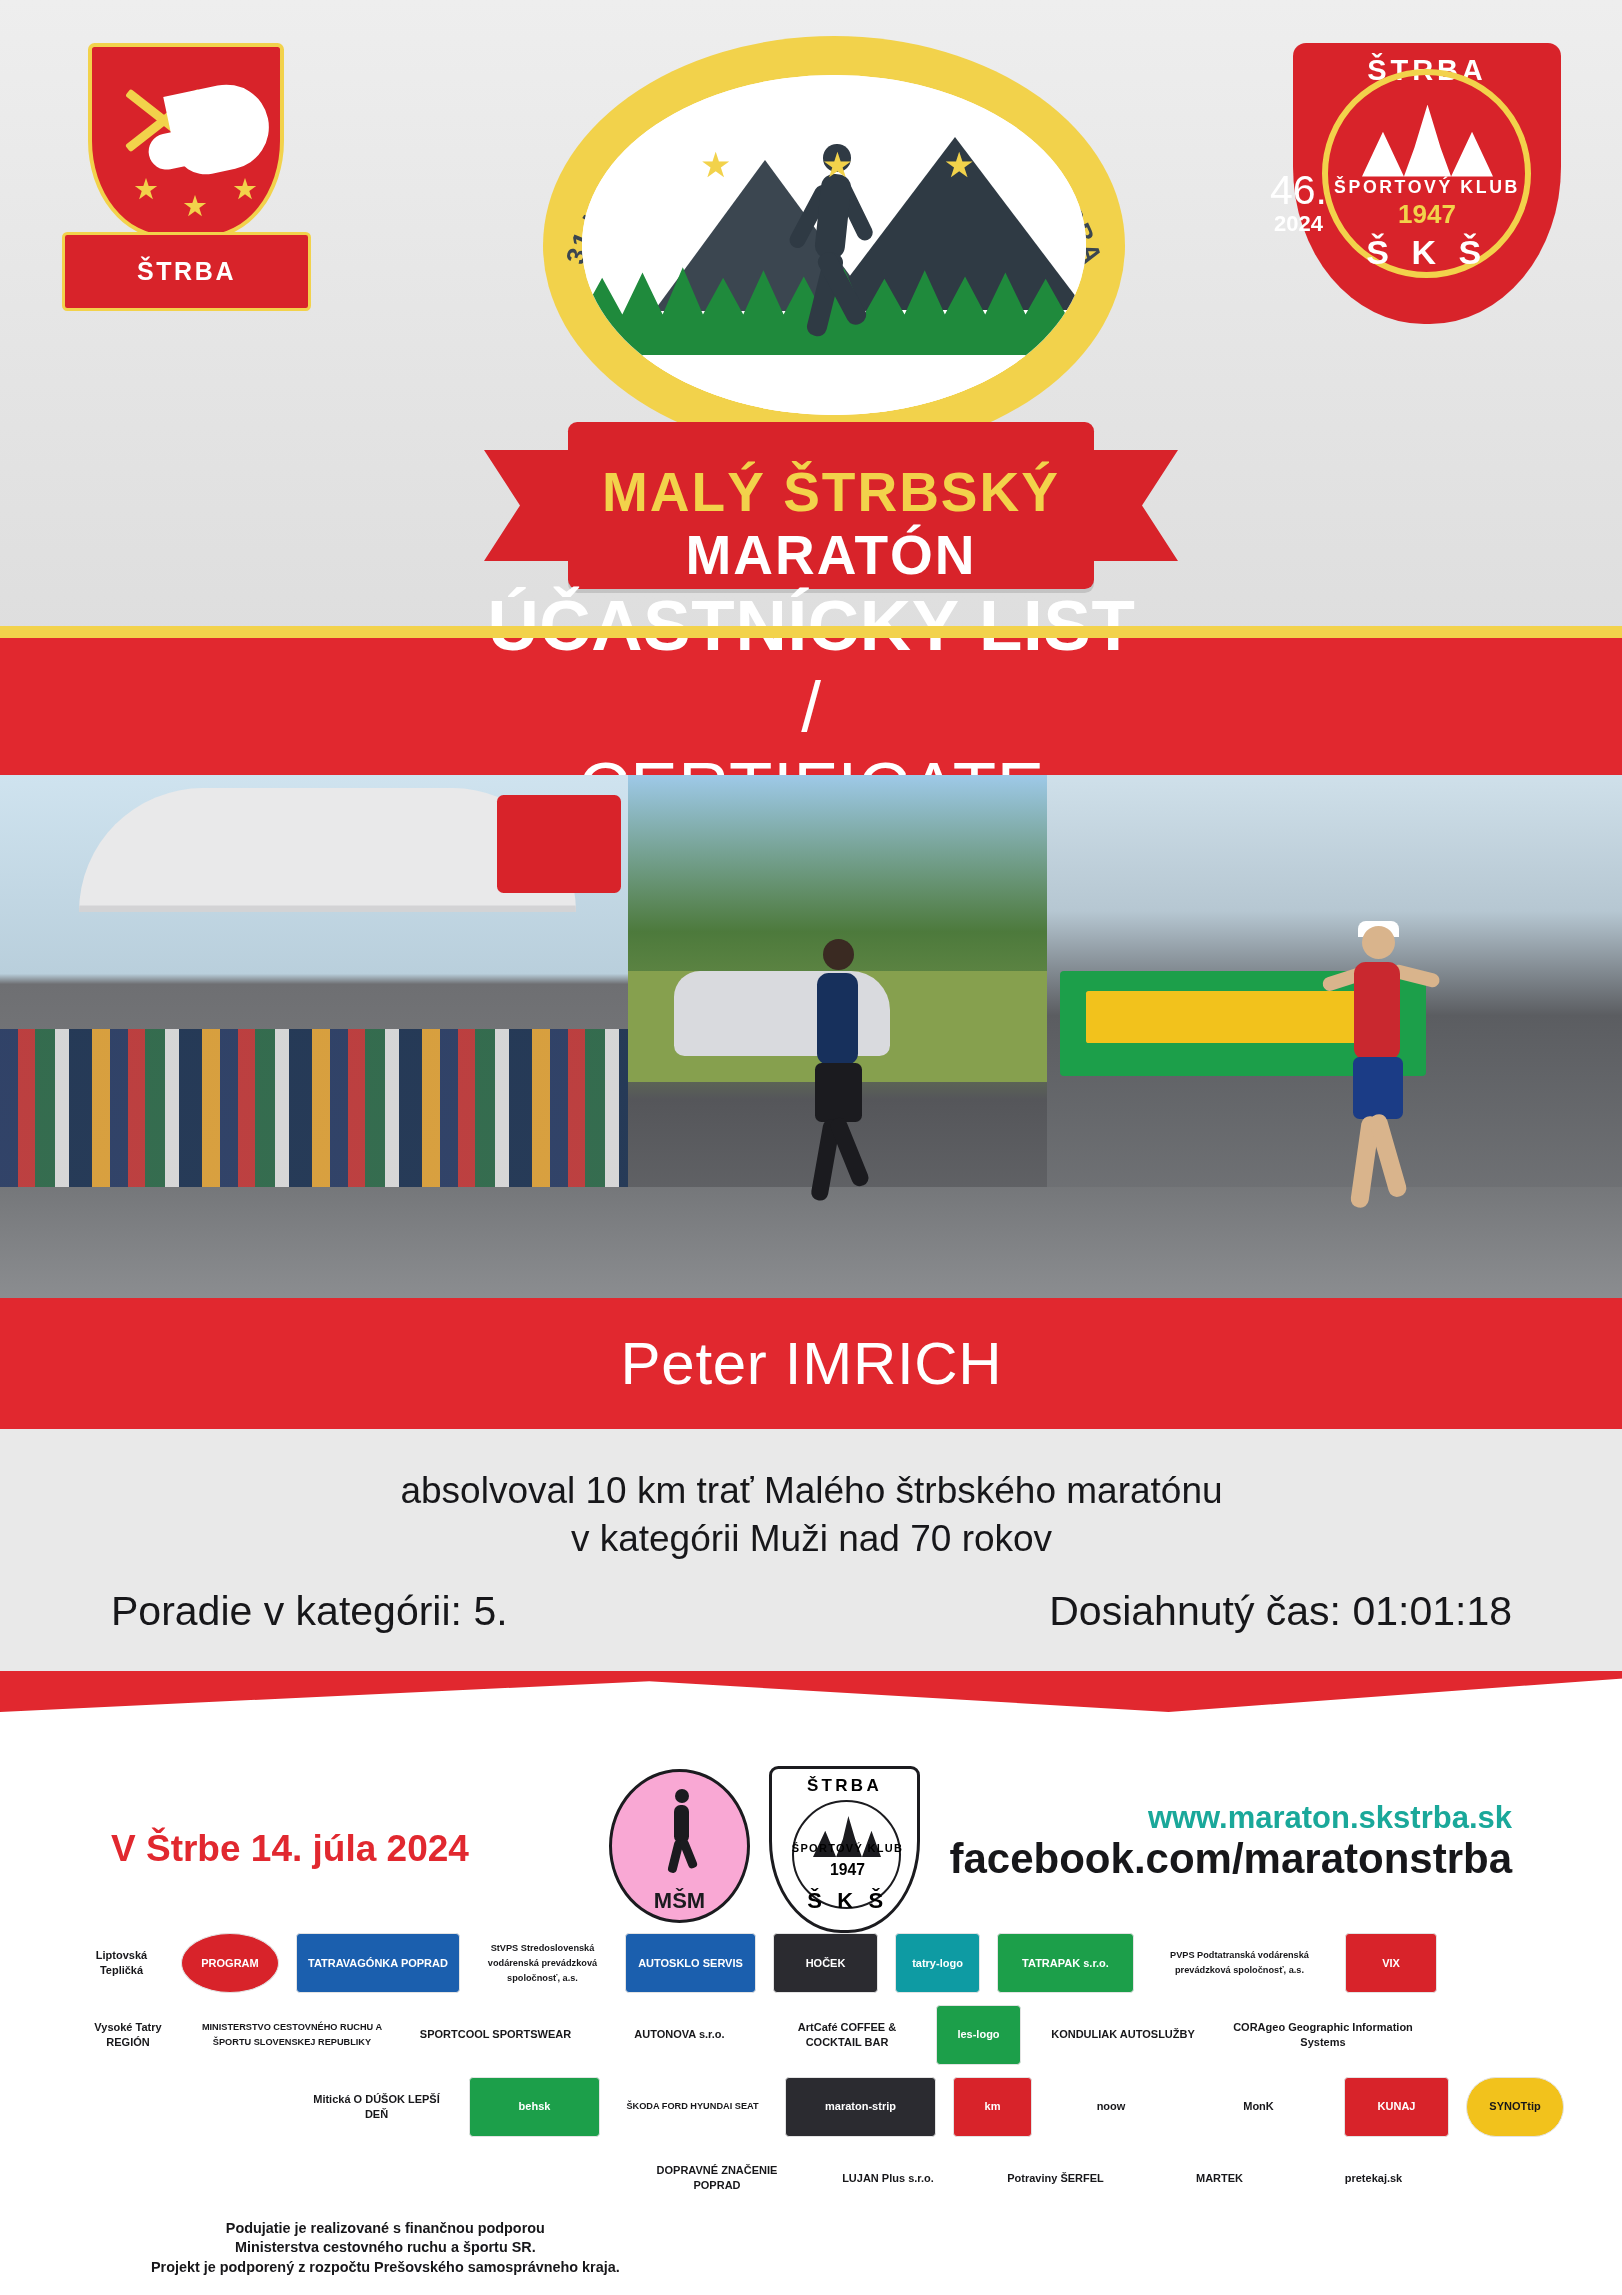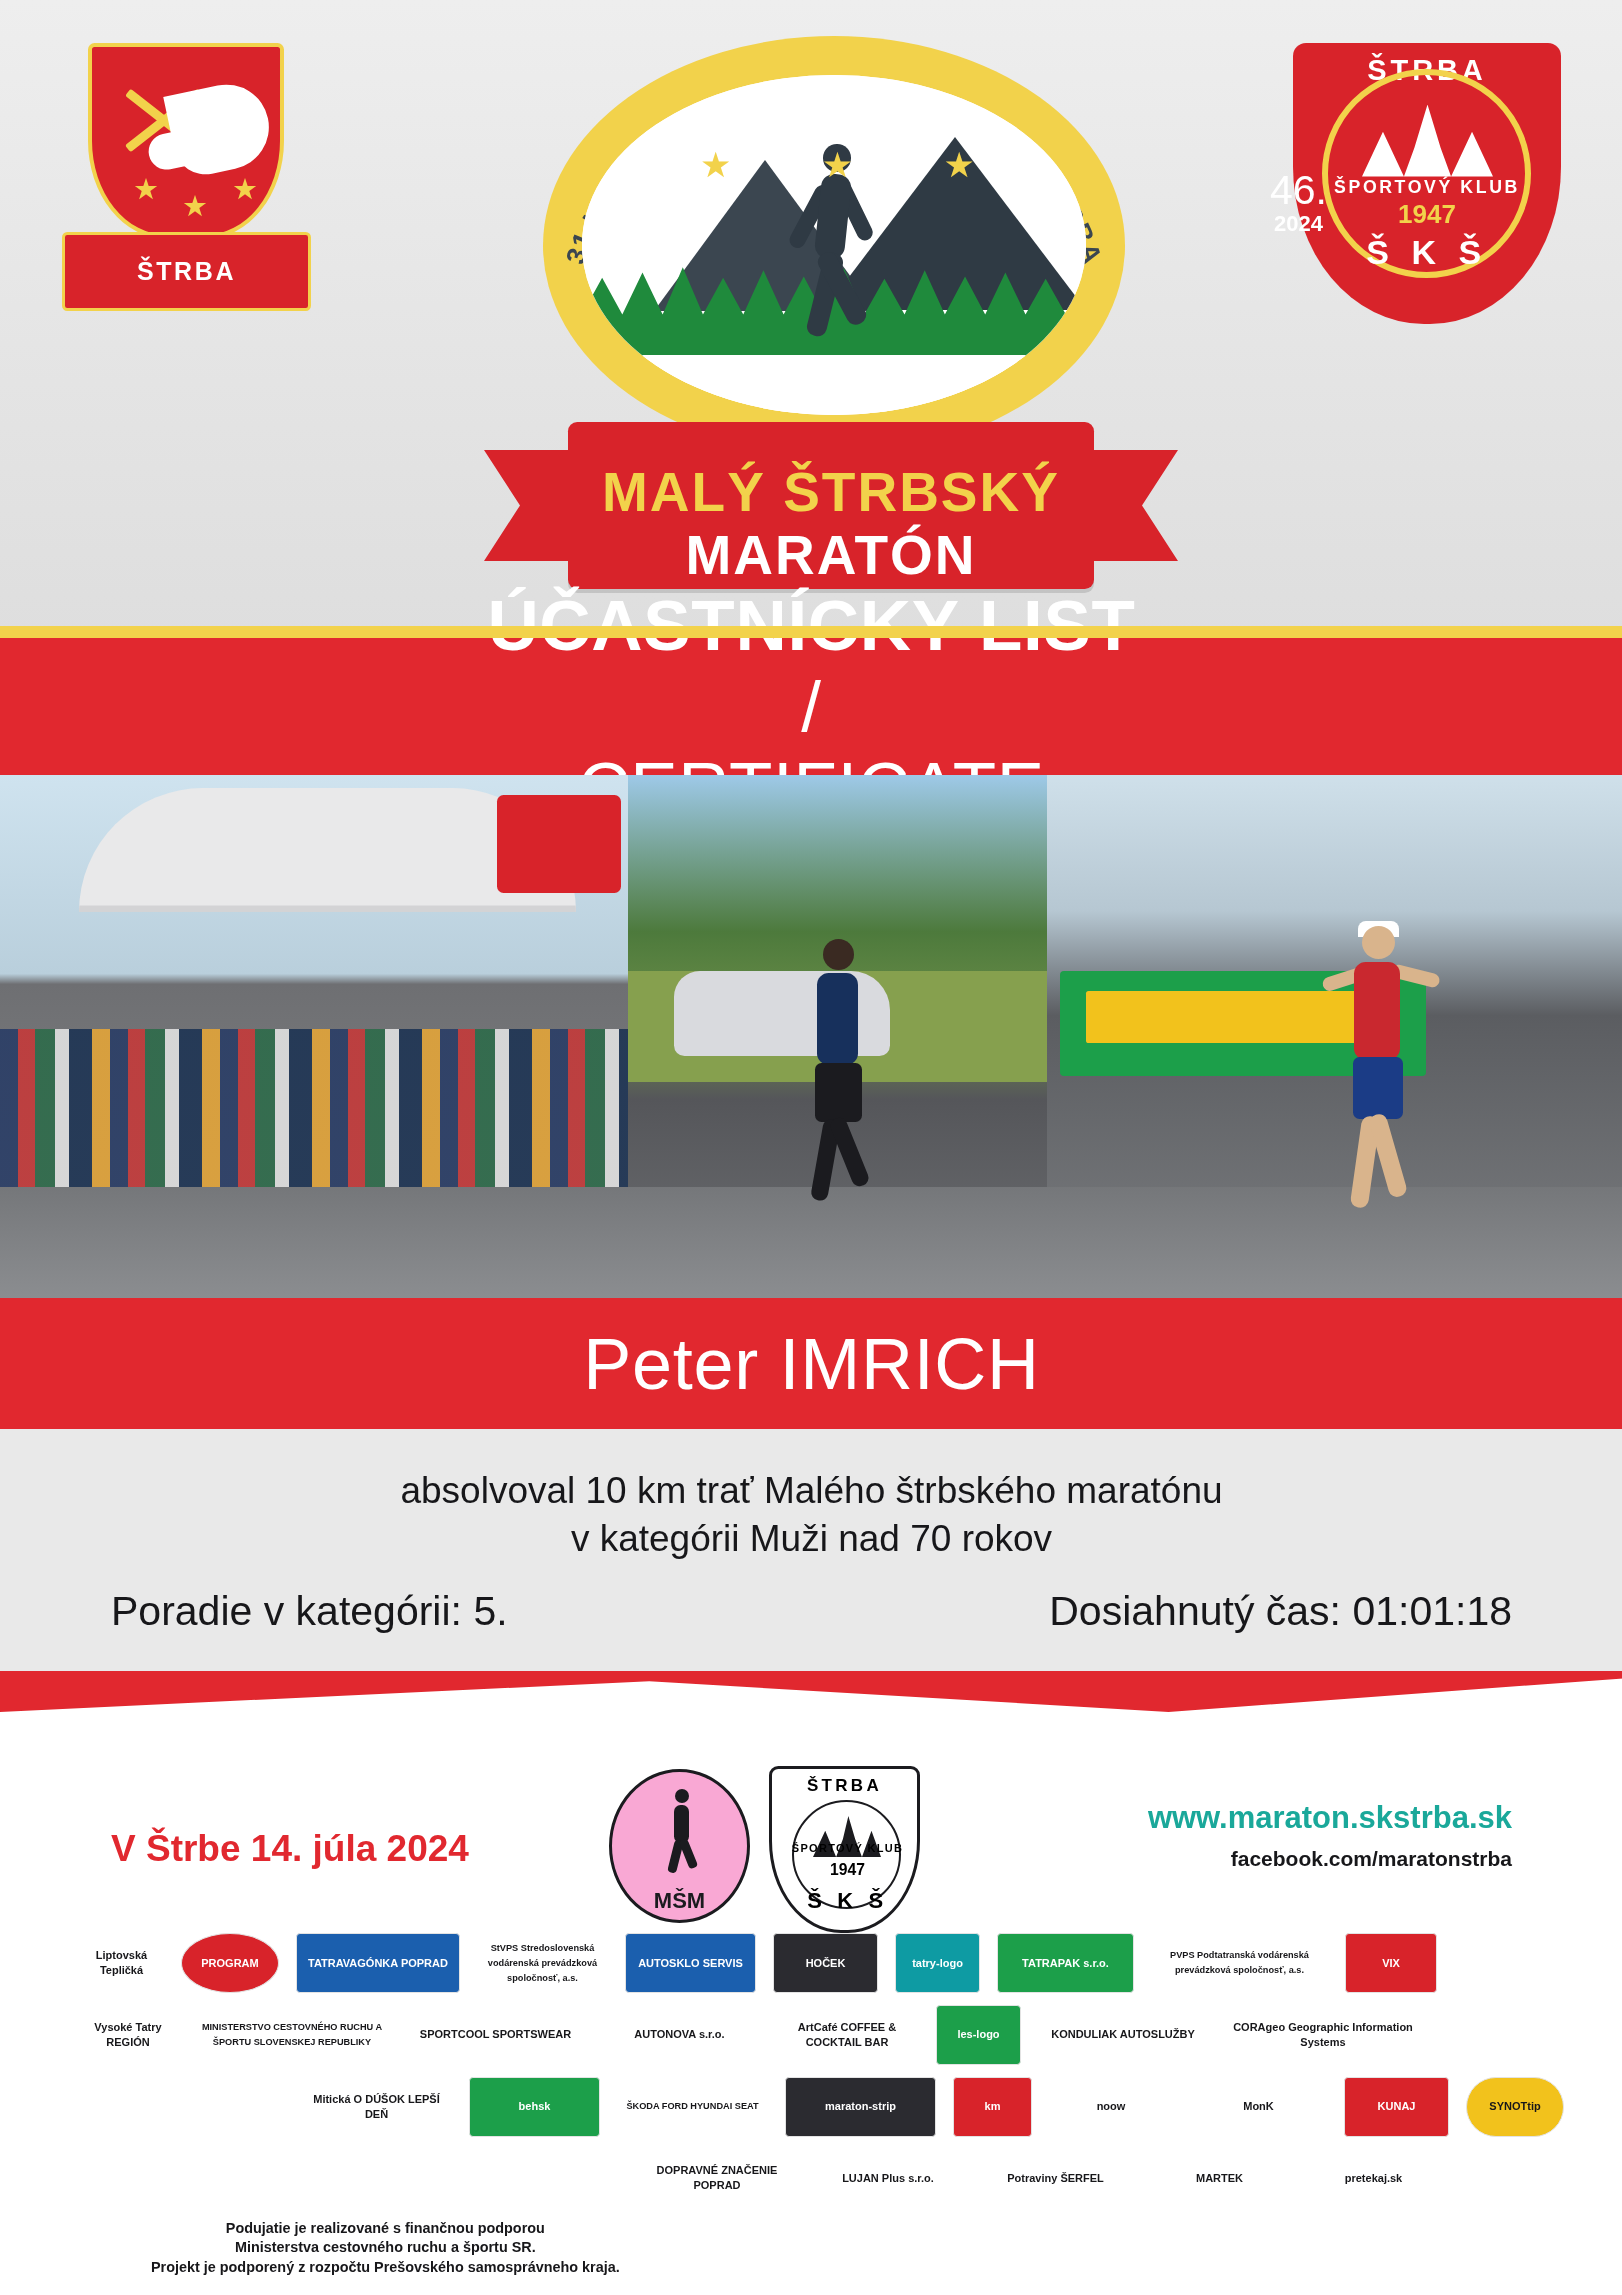--- a/index.html
+++ b/index.html
@@ -373,21 +373,21 @@
   .ph-runner-r .a2 { position:absolute; left:63px; top:43px; width:49px; height:14.4px; border-radius:7.2px; background:#d9b48c; transform:rotate(14deg);}
 
   
   .name-bar {
     position: relative;
     width: 1623px; height: 131px;
     background: #e1282f;
     display: flex; align-items: center; justify-content: center;
   }
   .name-bar .nm {
-    color: #ffffff; font-size: 72px; font-weight: normal; letter-spacing: 0.7px;
+    color: #ffffff; font-size: 60px; font-weight: normal; letter-spacing: 0.7px;
   }
   .name-bar:after {
     content: "";
     position: absolute; left: 0; bottom: -13px; width: 1623px; height: 13px;
     background: #f2d24b;
   }
 
   
   .body-zone {
     position: relative;
@@ -429,21 +429,21 @@
 
   .date-line {
     position: absolute; left: 111px; top: 157px;
     color: #e1282f; font-size: 37px; font-weight: bold;
   }
   .web-block {
     position: absolute; right: 111px; top: 126px;
     text-align: right;
   }
   .web-block .w1 { color: #1aa89a; font-size: 31px; font-weight: bold; line-height: 41px; }
-  .web-block .w2 { color: #17171a; font-size: 21px; font-weight: bold; line-height: 41px; }
+  .web-block .w2 { color: #17171a; font-size: 42px; font-weight: bold; line-height: 41px; }
 
   .mid-logo-msm {
     position: absolute; left: 609px; top: 98px; width: 141px; height: 154px;
     border: 3.3px solid #1b1b1f; border-radius: 50%;
     display: flex; align-items: flex-end; justify-content: center;
     font-size: 22px; font-weight: bold; color: #1b1b1f;
     padding-bottom: 6.5px;
     background: #f9a8d4;
   }
   .mid-logo-msm .mini-runner {

